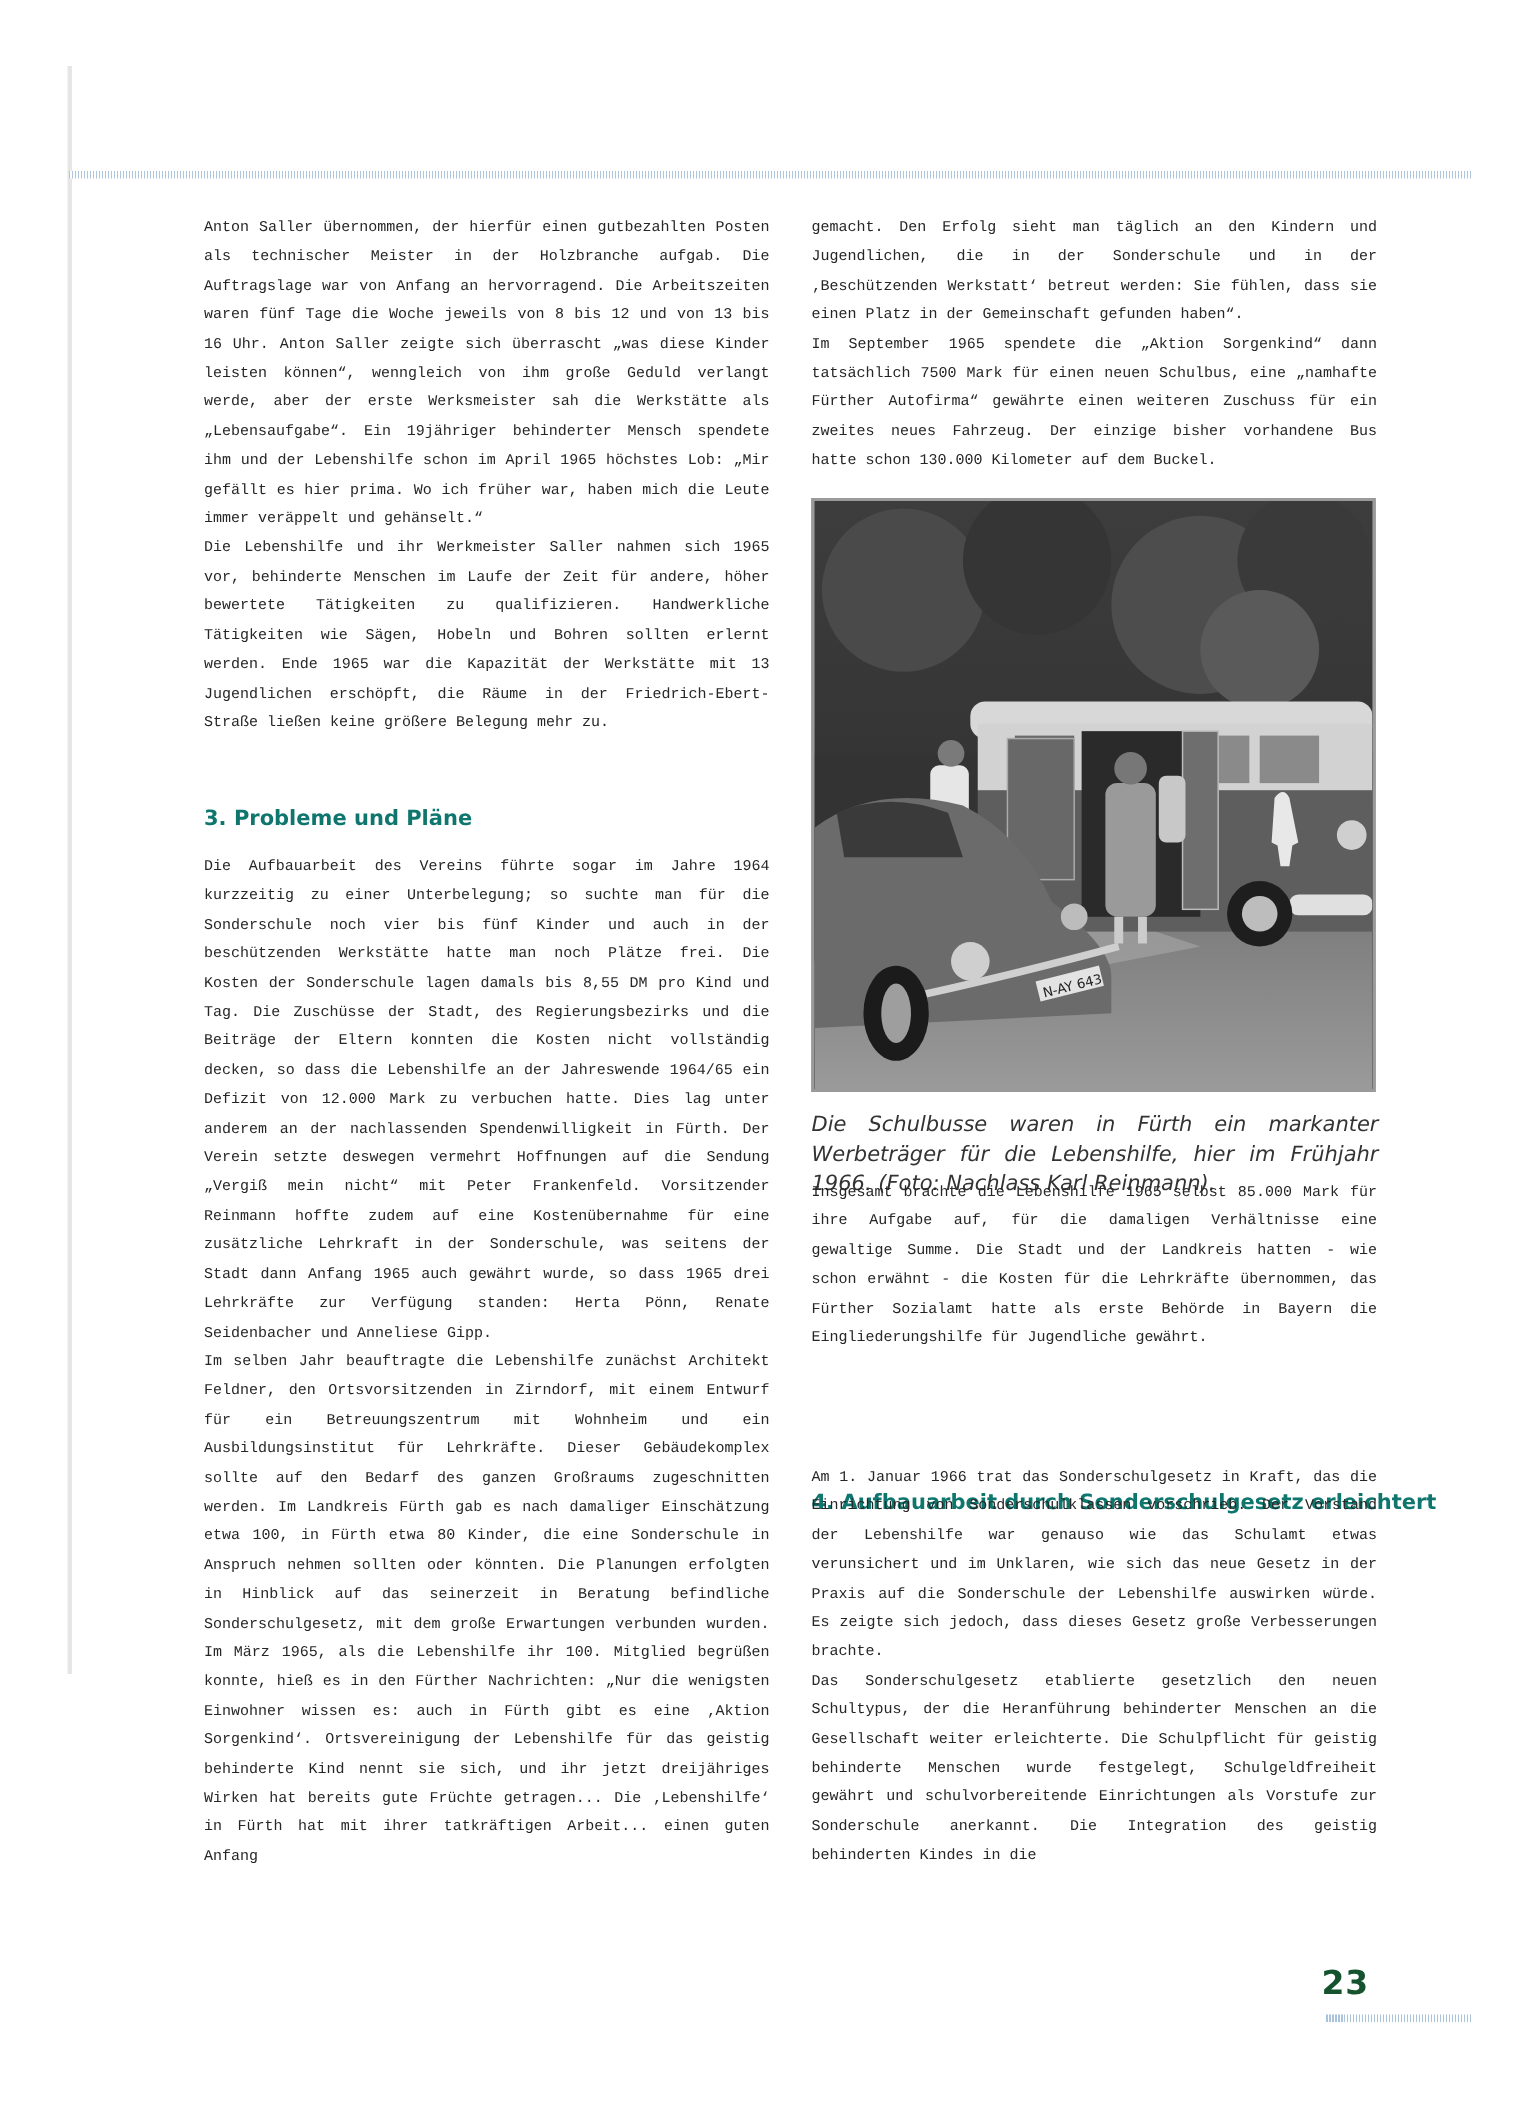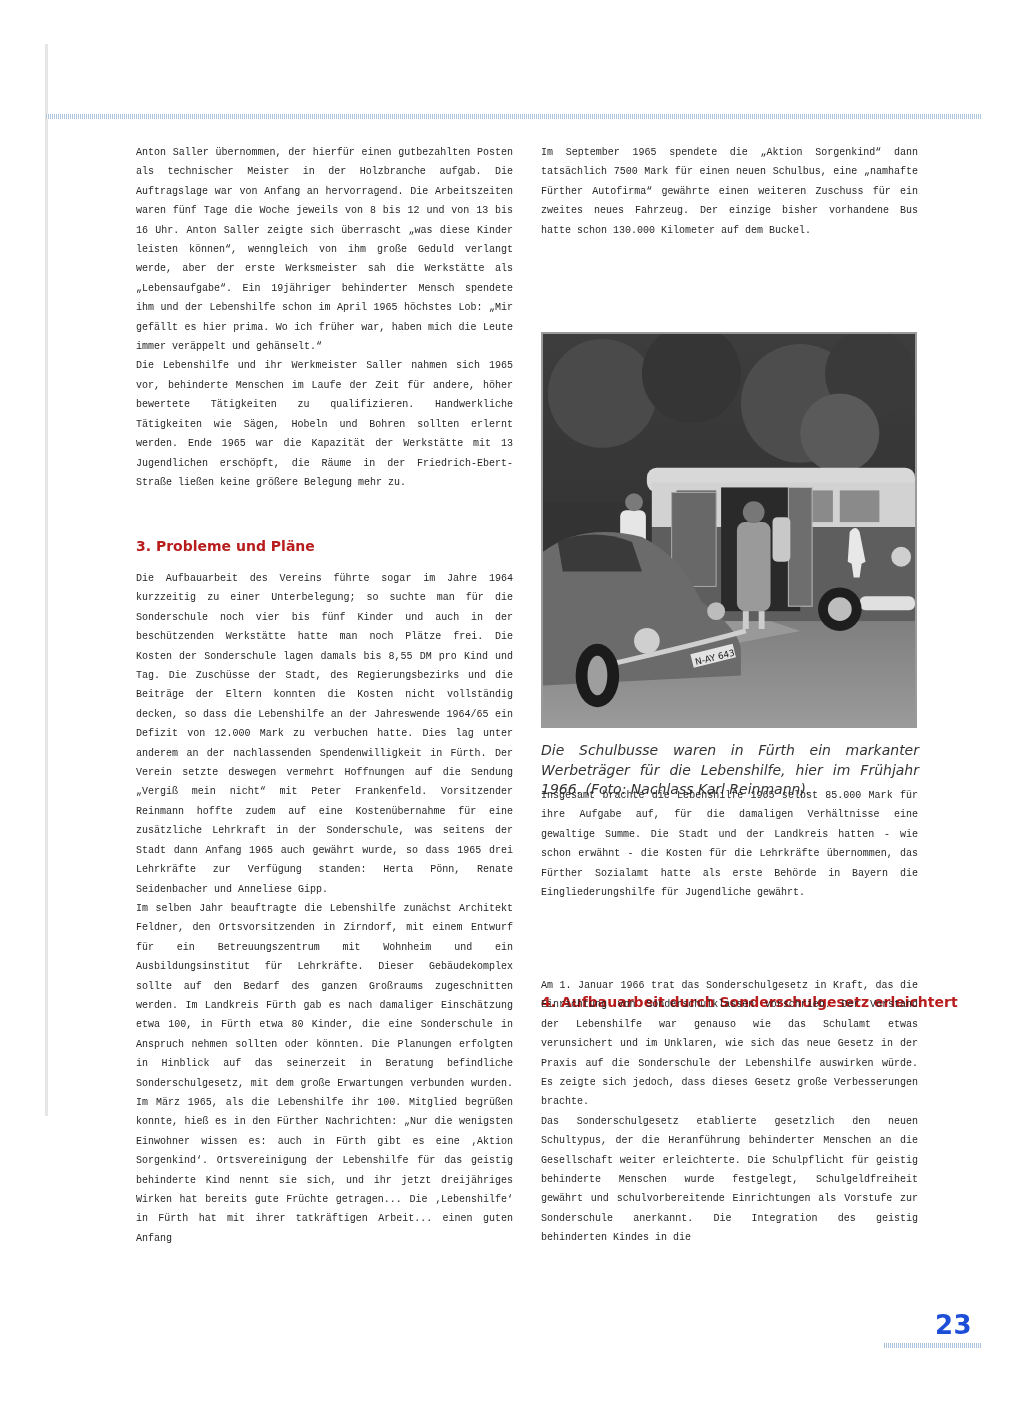--- a/index.html
+++ b/index.html
@@ -7,31 +7,31 @@
          font-family: "DejaVu Serif", "Liberation Serif", serif; color: #2a2a2a; }
   .left-rule { position: absolute; left: 45px; top: 44px; width: 3px; height: 1072px; background: #e6e6e6; }
   .top-stripe { position: absolute; left: 46px; top: 114px; width: 935px; height: 5px;
     background: repeating-linear-gradient(90deg, #a9c3dc 0 1px, #ffffff 1px 2px); opacity: .95; }
   .col { position: absolute; font-family: Liberation Mono, monospace;
          font-size: 10px; line-height: 19.4px; text-align: justify; hyphens: manual; color: #262626; }
   .col p { margin: 0; }
   .col-left { left: 136px; top: 143px; width: 377px; }
   .col-right { left: 541px; top: 143px; width: 377px; }
   .heading { font-family: "DejaVu Sans", "Liberation Sans", sans-serif; font-weight: bold;
-             color: #b91c1c; font-size: 14px; line-height: 20px; margin: 0; }
+             color: #0f766e; font-size: 14px; line-height: 20px; margin: 0; }
   .h-left { position: absolute; left: 136px; top: 536px; }
   .h-right { position: absolute; left: 541px; top: 992px; }
   .photo { position: absolute; left: 541px; top: 332px; width: 376px; height: 396px;
            border: 2px solid #9a9a9a; box-sizing: border-box; overflow: hidden; background: #555; }
   .photo svg { display: block; width: 100%; height: 100%; }
   .caption { position: absolute; left: 541px; top: 741px; width: 378px;
              font-family: "DejaVu Sans", "Liberation Sans", sans-serif; font-style: italic;
              font-size: 14px; line-height: 19.5px; color: #333; text-align: justify; }
-  .page-num { position: absolute; left: 935px; top: 1310px; font-family: "DejaVu Sans", "Liberation Sans", sans-serif;
-              font-weight: bold; color: #1d4ed8; font-size: 26px; letter-spacing: 0.5px; }
+  .page-num { position: absolute; left: 881px; top: 1310px; font-family: "DejaVu Sans", "Liberation Sans", sans-serif;
+              font-weight: bold; color: #14532d; font-size: 22px; letter-spacing: 0.5px; }
   .bottom-stripe { position: absolute; left: 884px; top: 1343px; width: 97px; height: 5px;
     background: repeating-linear-gradient(90deg, #a9c3dc 0 1px, #ffffff 1px 2px); }
 </style>
 </head>
 <body>
 
 <div class="left-rule"></div>
 <div class="top-stripe"></div>
 
 <div class="col col-left">
@@ -40,20 +40,21 @@
 </div>
 
 <h2 class="heading h-left">3. Probleme und Pläne</h2>
 
 <div class="col col-left" style="top:569px;">
   <p>Die Aufbauarbeit des Vereins führte sogar im Jahre 1964 kurzzeitig zu einer Unterbelegung; so suchte man für die Sonderschule noch vier bis fünf Kinder und auch in der beschützenden Werkstätte hatte man noch Plätze frei. Die Kosten der Sonderschule lagen damals bis 8,55 DM pro Kind und Tag. Die Zuschüsse der Stadt, des Regierungsbezirks und die Beiträge der Eltern konnten die Kosten nicht vollständig decken, so dass die Lebenshilfe an der Jahreswende 1964/65 ein Defizit von 12.000 Mark zu verbuchen hatte. Dies lag unter anderem an der nachlassenden Spendenwilligkeit in Fürth. Der Verein setzte deswegen vermehrt Hoffnungen auf die Sendung „Vergiß mein nicht“ mit Peter Frankenfeld. Vorsitzender Reinmann hoffte zudem auf eine Kostenübernahme für eine zusätzliche Lehrkraft in der Sonderschule, was seitens der Stadt dann Anfang 1965 auch gewährt wurde, so dass 1965 drei Lehrkräfte zur Verfügung standen: Herta Pönn, Renate Seidenbacher und Anneliese Gipp.</p>
   <p>Im selben Jahr beauftragte die Lebenshilfe zunächst Architekt Feldner, den Ortsvorsitzenden in Zirndorf, mit einem Entwurf für ein Betreuungszentrum mit Wohnheim und ein Ausbildungsinstitut für Lehrkräfte. Dieser Gebäudekomplex sollte auf den Bedarf des ganzen Großraums zugeschnitten werden. Im Landkreis Fürth gab es nach damaliger Einschätzung etwa 100, in Fürth etwa 80 Kinder, die eine Sonderschule in Anspruch nehmen sollten oder könnten. Die Planungen erfolgten in Hinblick auf das seinerzeit in Beratung befindliche Sonderschulgesetz, mit dem große Erwartungen verbunden wurden. Im März 1965, als die Lebenshilfe ihr 100. Mitglied begrüßen konnte, hieß es in den Fürther Nachrichten: „Nur die wenigsten Einwohner wissen es: auch in Fürth gibt es eine ‚Aktion Sorgenkind‘. Ortsvereinigung der Lebenshilfe für das geistig behinderte Kind nennt sie sich, und ihr jetzt dreijähriges Wirken hat bereits gute Früchte getragen... Die ‚Lebenshilfe‘ in Fürth hat mit ihrer tatkräftigen Arbeit... einen guten Anfang</p>
 </div>
 
 <div class="col col-right">
+  <p>gemacht. Den Erfolg sieht man täglich an den Kindern und Jugendlichen, die in der Sonderschule und in der ‚Beschützenden Werkstatt‘ betreut werden: Sie fühlen, dass sie einen Platz in der Gemeinschaft gefunden haben“.</p>
   <p>Im September 1965 spendete die „Aktion Sorgenkind“ dann tatsächlich 7500 Mark für einen neuen Schulbus, eine „namhafte Fürther Autofirma“ gewährte einen weiteren Zuschuss für ein zweites neues Fahrzeug. Der einzige bisher vorhandene Bus hatte schon 130.000 Kilometer auf dem Buckel.</p>
 </div>
 
 <div class="photo">
   <svg viewBox="0 0 376 396" preserveAspectRatio="none">
     <defs>
       <linearGradient id="sky" x1="0" y1="0" x2="0" y2="1">
         <stop offset="0" stop-color="#3d3d3d"></stop>
         <stop offset="1" stop-color="#2a2a2a"></stop>
       </linearGradient>

